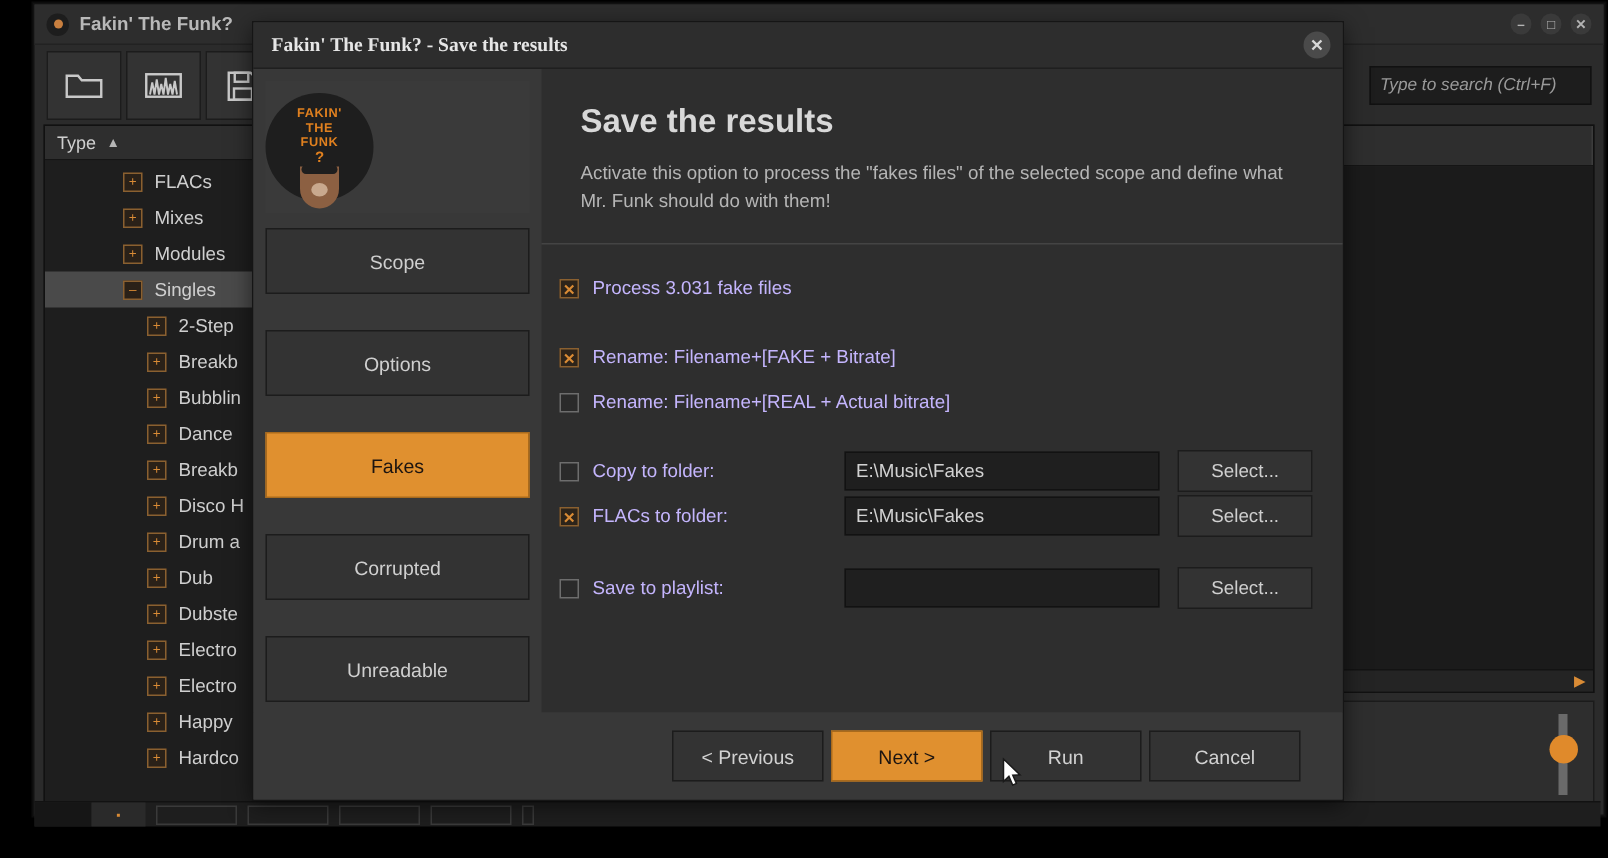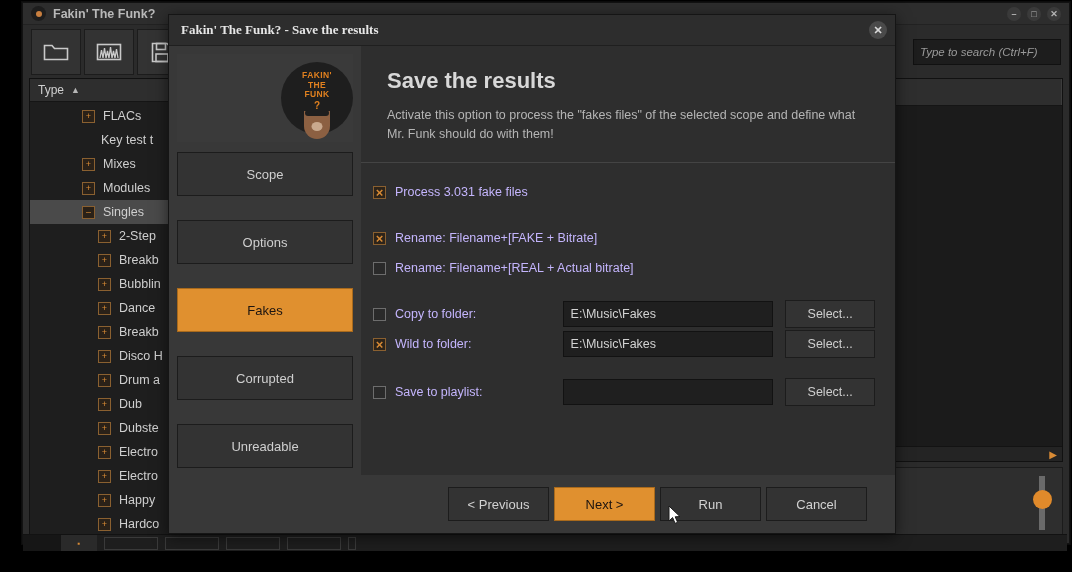--- a/index.html
+++ b/index.html
@@ -118,21 +118,21 @@
   }
   .dlg-close{
     margin-left:auto;width:18px;height:18px;border-radius:50%;background:#4a4a4a;
     color:#d8d8d8;font-size:11px;display:flex;align-items:center;justify-content:center;
   }
   .dlg-main{flex:1;display:flex;min-height:0;}
 
   .dlg-side{width:192px;background:#383838;display:flex;flex-direction:column;align-items:center;}
   .logo-panel{
     width:176px;height:88px;background:#3a3a3a;margin-top:8px;
-    display:flex;align-items:center;justify-content:flex-end;
+    display:flex;align-items:center;justify-content:flex-start;
   }
   .logo{
     width:72px;height:72px;border-radius:50%;background:#1e1e1e;position:relative;
     display:flex;flex-direction:column;align-items:center;justify-content:flex-start;
     padding-top:9px;box-sizing:border-box;
   }
   .logo .lt{
     color:#e0801f;font-size:8.5px;font-weight:bold;line-height:9.5px;letter-spacing:.4px;
     font-family:"Liberation Sans",sans-serif;
   }
@@ -244,24 +244,20 @@
 
         <div class="mw-left">
           <div class="tree-head">
             <span>Type</span>
             <span class="sort-caret">▲</span>
           </div>
           <div class="tree" id="tree-list">
               <div class="tnode" style="padding-left: 52px;">
                 <span class="tbox">+</span>
                 <span>FLACs</span>
-              </div>
-              <div class="tnode" style="padding-left: 52px;">
-                <span class="tbox empty"></span>
-                <span>Key test t</span>
               </div>
               <div class="tnode" style="padding-left: 52px;">
                 <span class="tbox">+</span>
                 <span>Mixes</span>
               </div>
               <div class="tnode" style="padding-left: 52px;">
                 <span class="tbox">+</span>
                 <span>Modules</span>
               </div>
               <div class="tnode sel" style="padding-left: 52px;">
@@ -469,21 +465,21 @@
 
           <div class="crow gap">
             <span class="chk" id="chk-copy"></span>
             <span class="clabel w">Copy to folder:</span>
             <span class="tinput">E:\Music\Fakes</span>
             <span class="selbtn">Select...</span>
           </div>
 
           <div class="crow" style="margin-top:4px;">
             <span class="chk on" id="chk-move"></span>
-            <span class="clabel w">Wild to folder:</span>
+            <span class="clabel w">FLACs to folder:</span>
             <span class="tinput">E:\Music\Fakes</span>
             <span class="selbtn">Select...</span>
           </div>
 
           <div class="crow" style="margin-top:22px;">
             <span class="chk" id="chk-play"></span>
             <span class="clabel w">Save to playlist:</span>
             <span class="tinput"></span>
             <span class="selbtn">Select...</span>
           </div>

